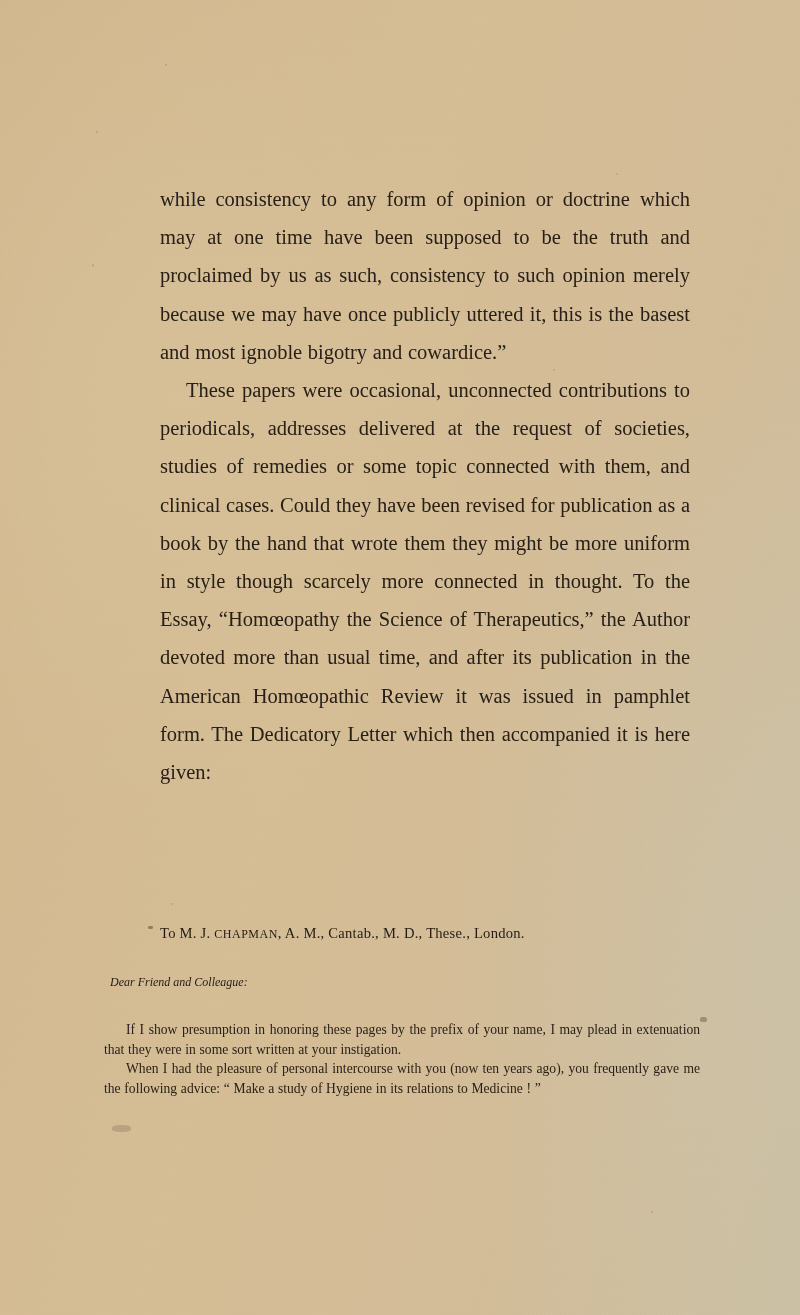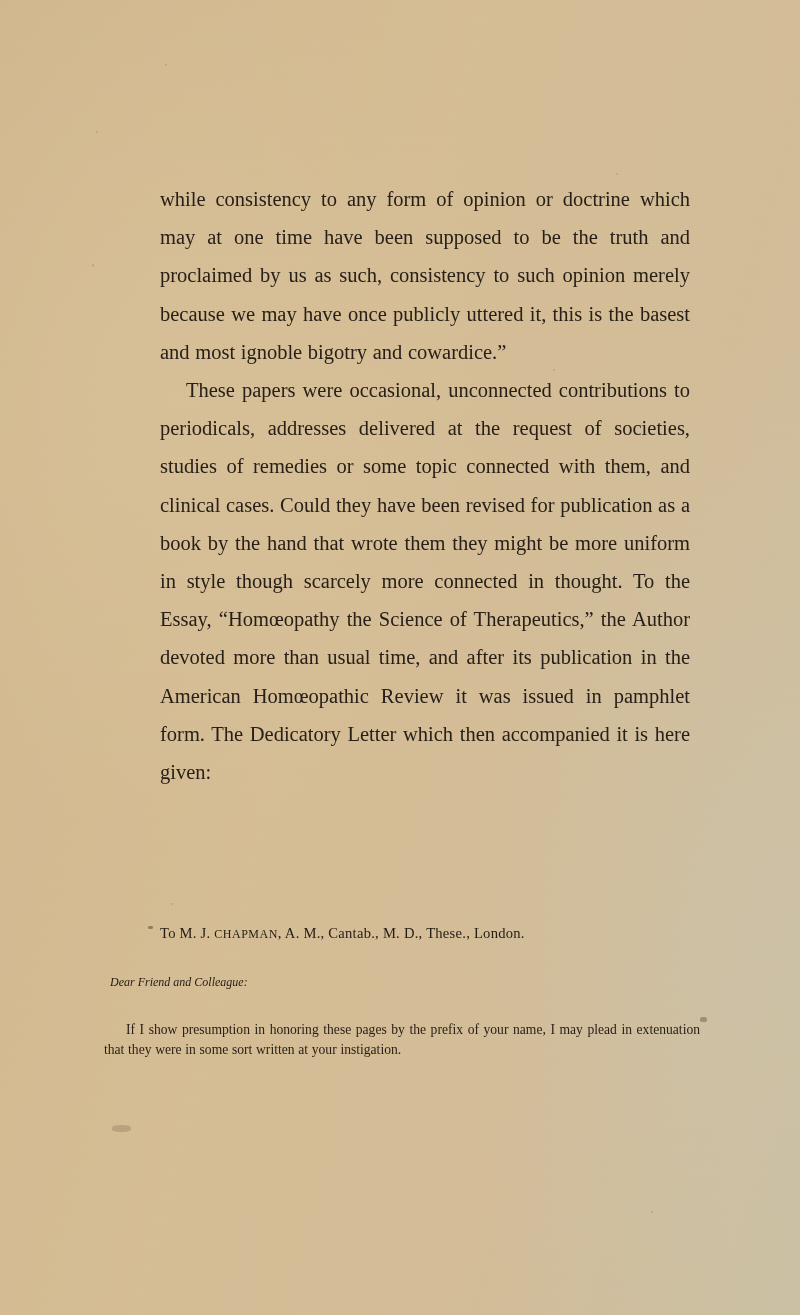--- a/index.html
+++ b/index.html
@@ -165,15 +165,16 @@
     <p class="para indent"><span>These papers were occasional, unconnected contributions to periodicals, addresses delivered at the request of societies, studies of remedies or some topic connected with them, and clinical cases.  Could they have been revised for publication as a book by the hand that wrote them they might be more uniform in style though scarcely more connected in thought.  To the Essay, “Homœopathy the Science of Therapeutics,” the Author devoted more than usual time, and after its publication in the </span><span class="it">American Homœopathic Review</span><span> it was issued in pamphlet form. The Dedicatory Letter which then accompanied it is here given:</span></p>
 
   </div>
 
   <div id="dedication-line"><span>To M. J. </span><span class="smallcaps">CHAPMAN</span><span>, A. M., Cantab., M. D., These., London.</span></div>
 
   <div id="salutation">Dear Friend and Colleague:</div>
 
   <div id="letter-block">
     <p class="fpara indent">If I show presumption in honoring these pages by the prefix of your name, I may plead in extenuation that they were in some sort written at your instigation.</p>
+    <p class="fpara indent">When I had the pleasure of personal intercourse with you (now ten years ago), you frequently gave me the following advice: “ Make a study of Hygiene in its relations to Medicine ! ”</p>
   </div>
 
 </div>
 
 </body></html>

